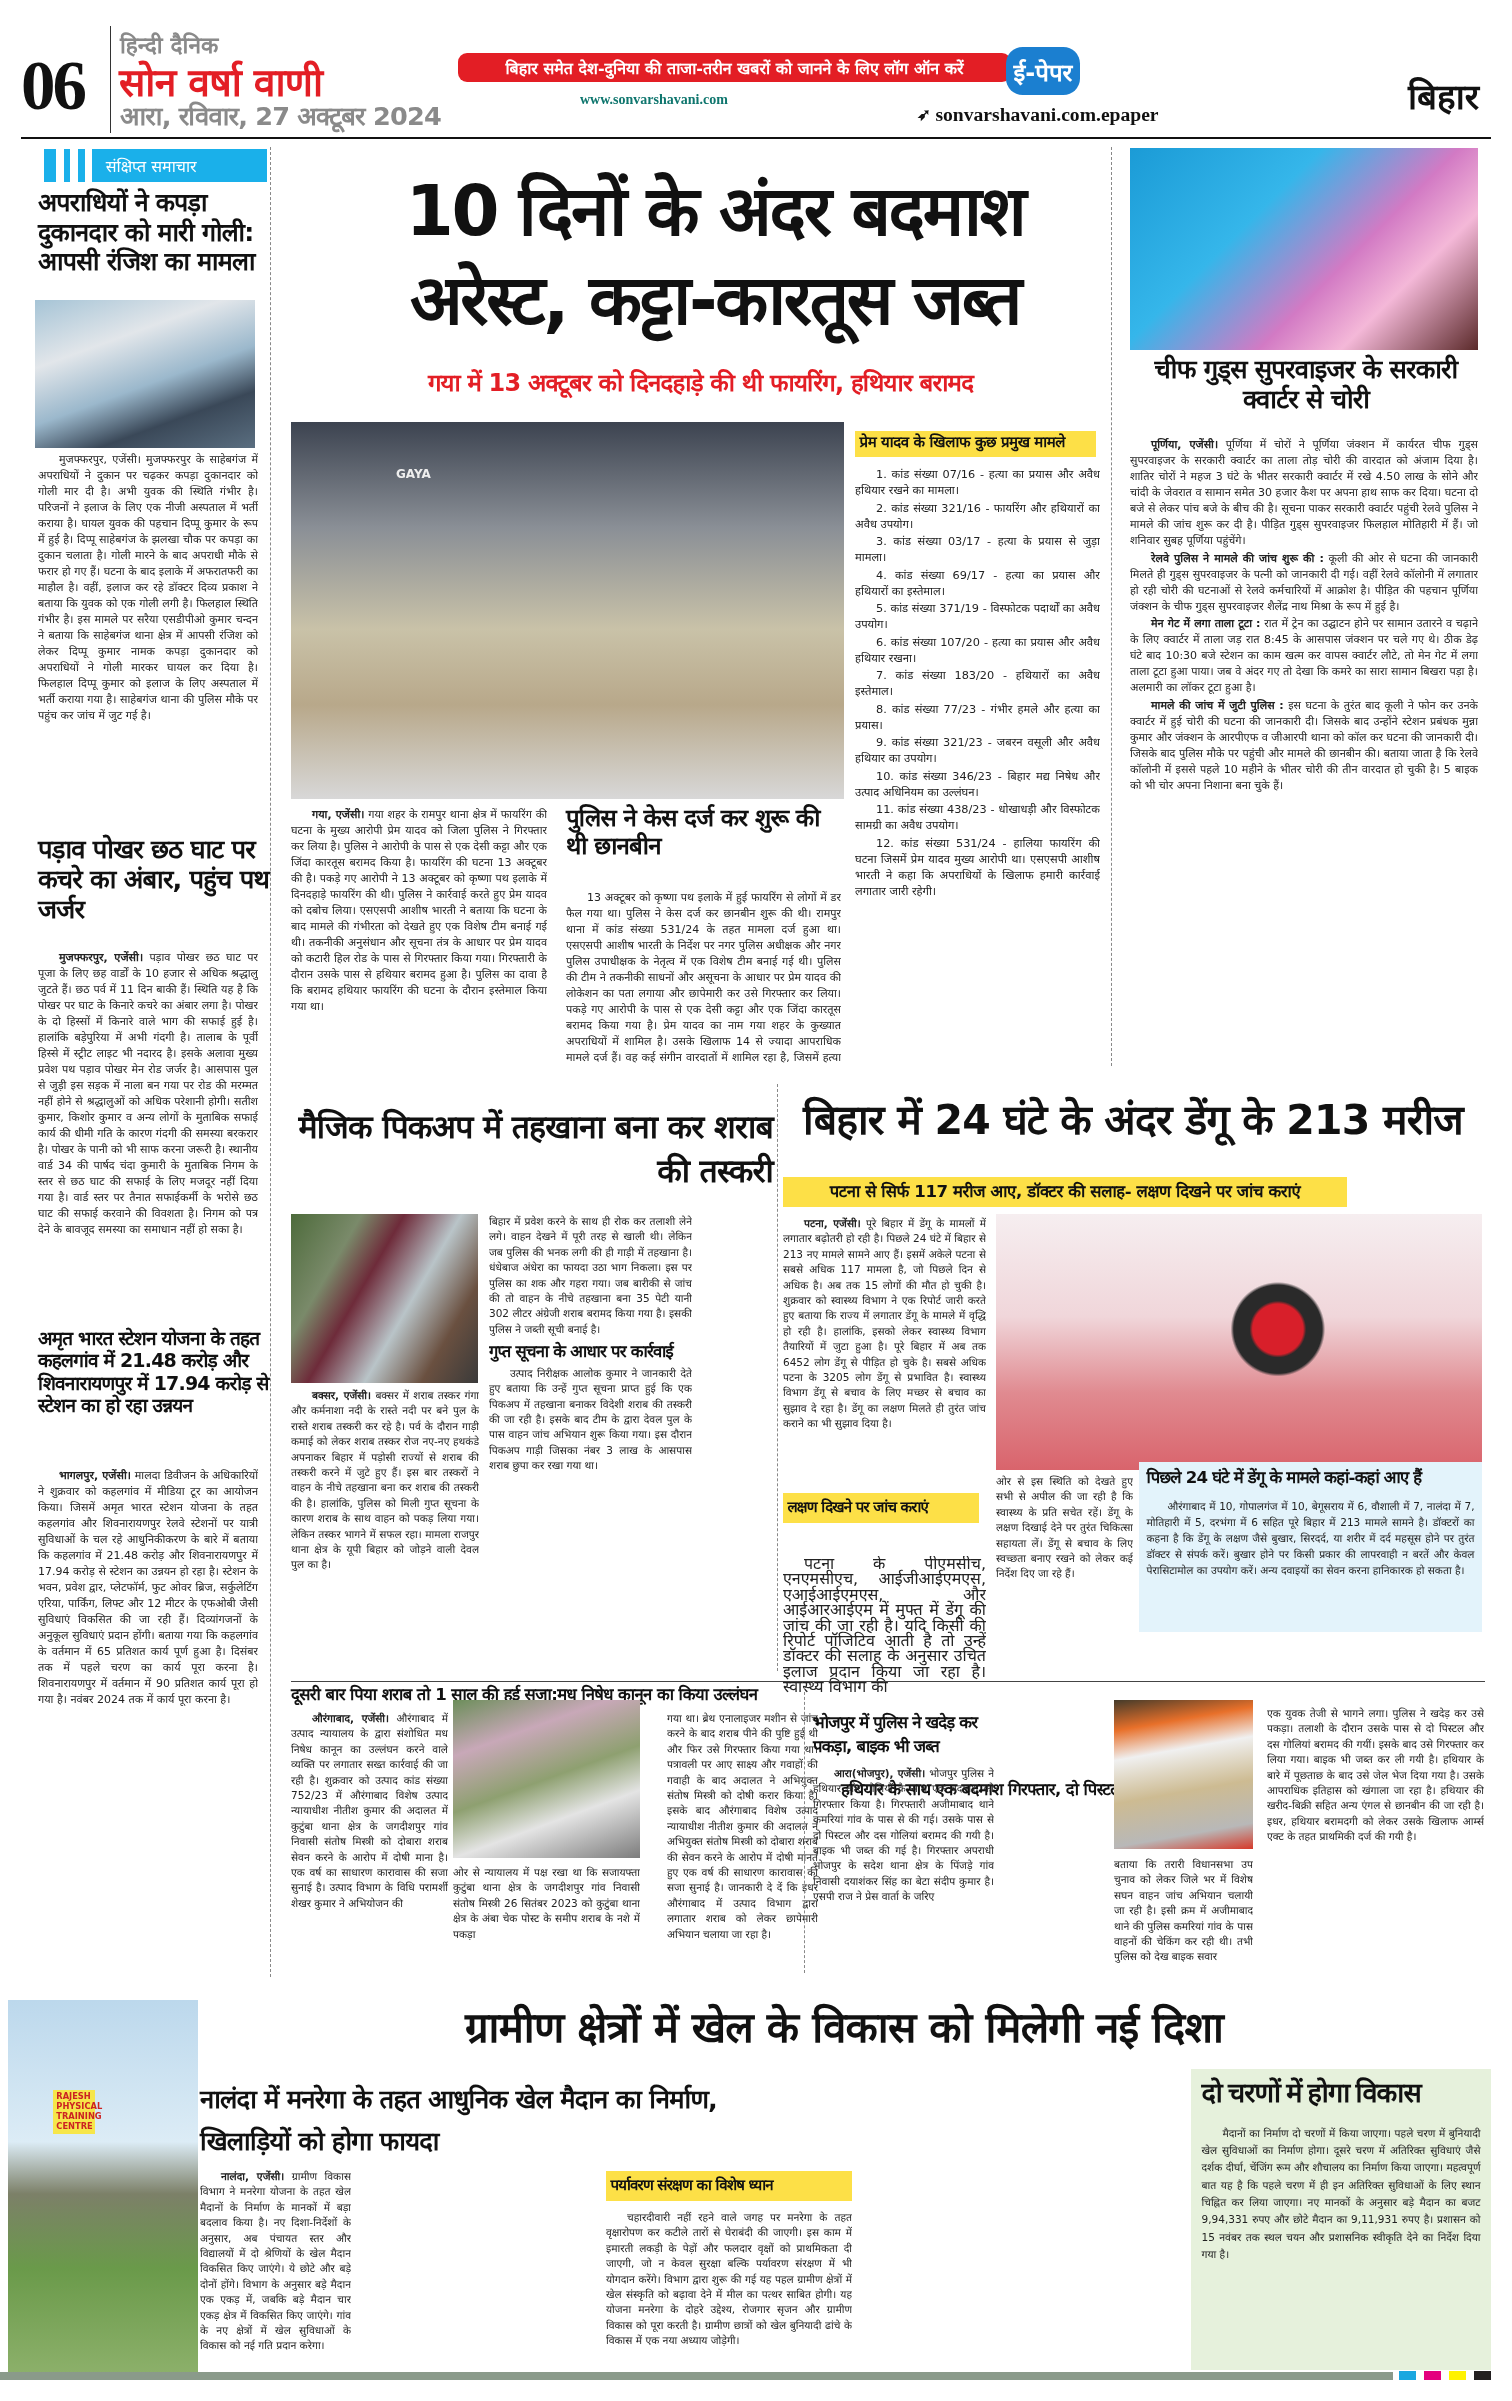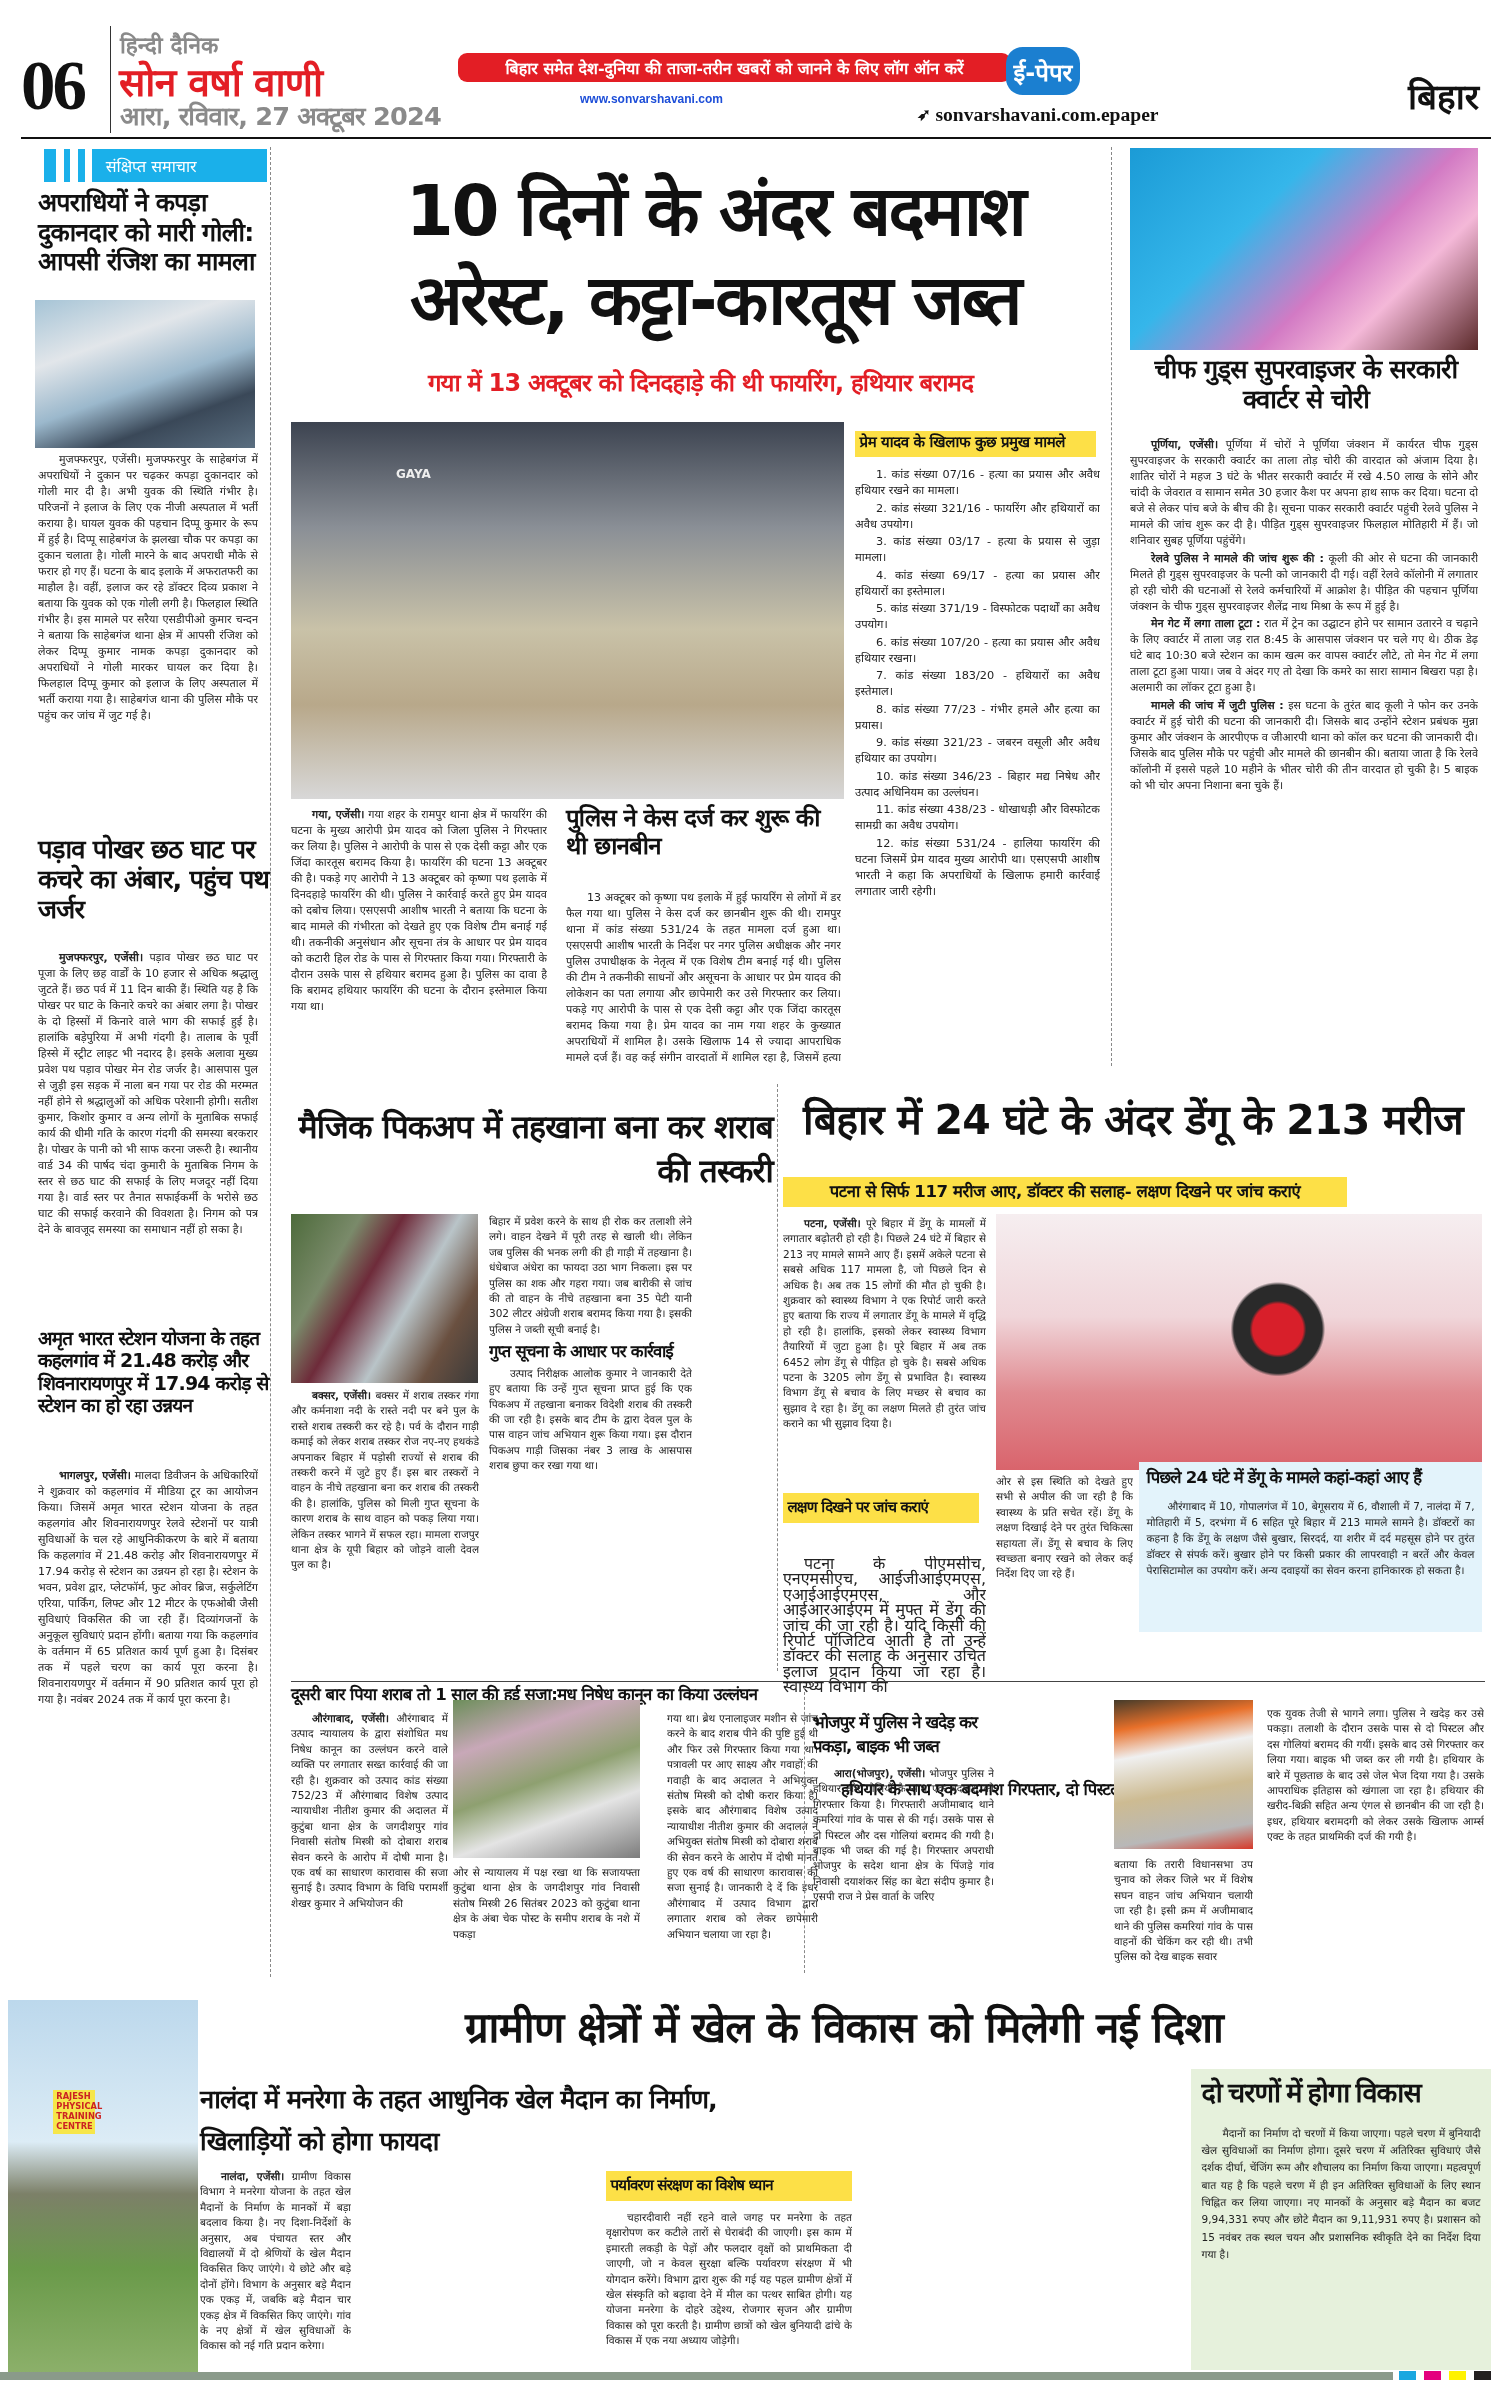--- a/index.html
+++ b/index.html
@@ -16,21 +16,21 @@
   .yellow-bar { background: #fde047; }
   .red { color: #e31e25; }
 
   
   .page-no { left: 21px; top: 47px; font-family: "Liberation Serif", serif; font-weight: bold; font-size: 69px; color: #111; letter-spacing: -3px; }
   .mh-divider { left: 110px; top: 25.6px; width: 0.8px; height: 107px; background: #333; }
   .mh-sub { left: 120px; top: 29px; font-size: 22.6px; font-weight: bold; color: #8a8a8a; }
   .mh-name { left: 119px; top: 54px; font-size: 39px; font-weight: bold; color: #e31e25; letter-spacing: -0.8px; }
   .mh-date { left: 120px; top: 98px; font-size: 25.6px; font-weight: bold; color: #8a8a8a; letter-spacing: -0.8px; }
   .promo { left: 458px; top: 53px; width: 553px; height: 29px; background: #e31e25; border-radius: 9px; color: #fff; font-size: 16px; font-weight: bold; display: flex; align-items: center; justify-content: center; white-space: nowrap; }
-  .site-url { left: 580px; top: 92px; font-family: Liberation Sans, sans-serif; font-weight: bold; font-size: 12px; color: #1d4ed8; }
+  .site-url { left: 580px; top: 92px; font-family: Liberation Serif, serif; font-weight: bold; font-size: 14px; color: #0f766e; }
   .epaper-btn { left: 1006px; top: 47px; width: 74px; height: 48px; background: #1b7fd0; border-radius: 16.6px; color: #fff; font-size: 24px; font-weight: bold; display: flex; align-items: center; justify-content: center; }
   .epaper-url { left: 917px; top: 104px; font-family: "Liberation Serif", serif; font-weight: bold; font-size: 19.6px; color: #111; display: flex; align-items: center; gap: 4.5px; }
   .section-label { left: 1408px; top: 72px; font-size: 35px; font-weight: bold; color: #111; }
   .top-rule { left: 21px; top: 137px; width: 1470px; border-top: 2.3px solid #111; }
 
   
   .brief-box { left: 44px; top: 149px; width: 223px; height: 33px; background: #1ab0ea; display: flex; align-items: center; }
   .brief-box .bars { display: flex; gap: 6.8px; margin-left: 12px; margin-right: 13.6px; }
   .brief-box .bars span { display: block; width: 7.5px; height: 33px; background: #fff; }
   .brief-box .title { color: #fff; font-size: 16px; font-weight: normal; }

